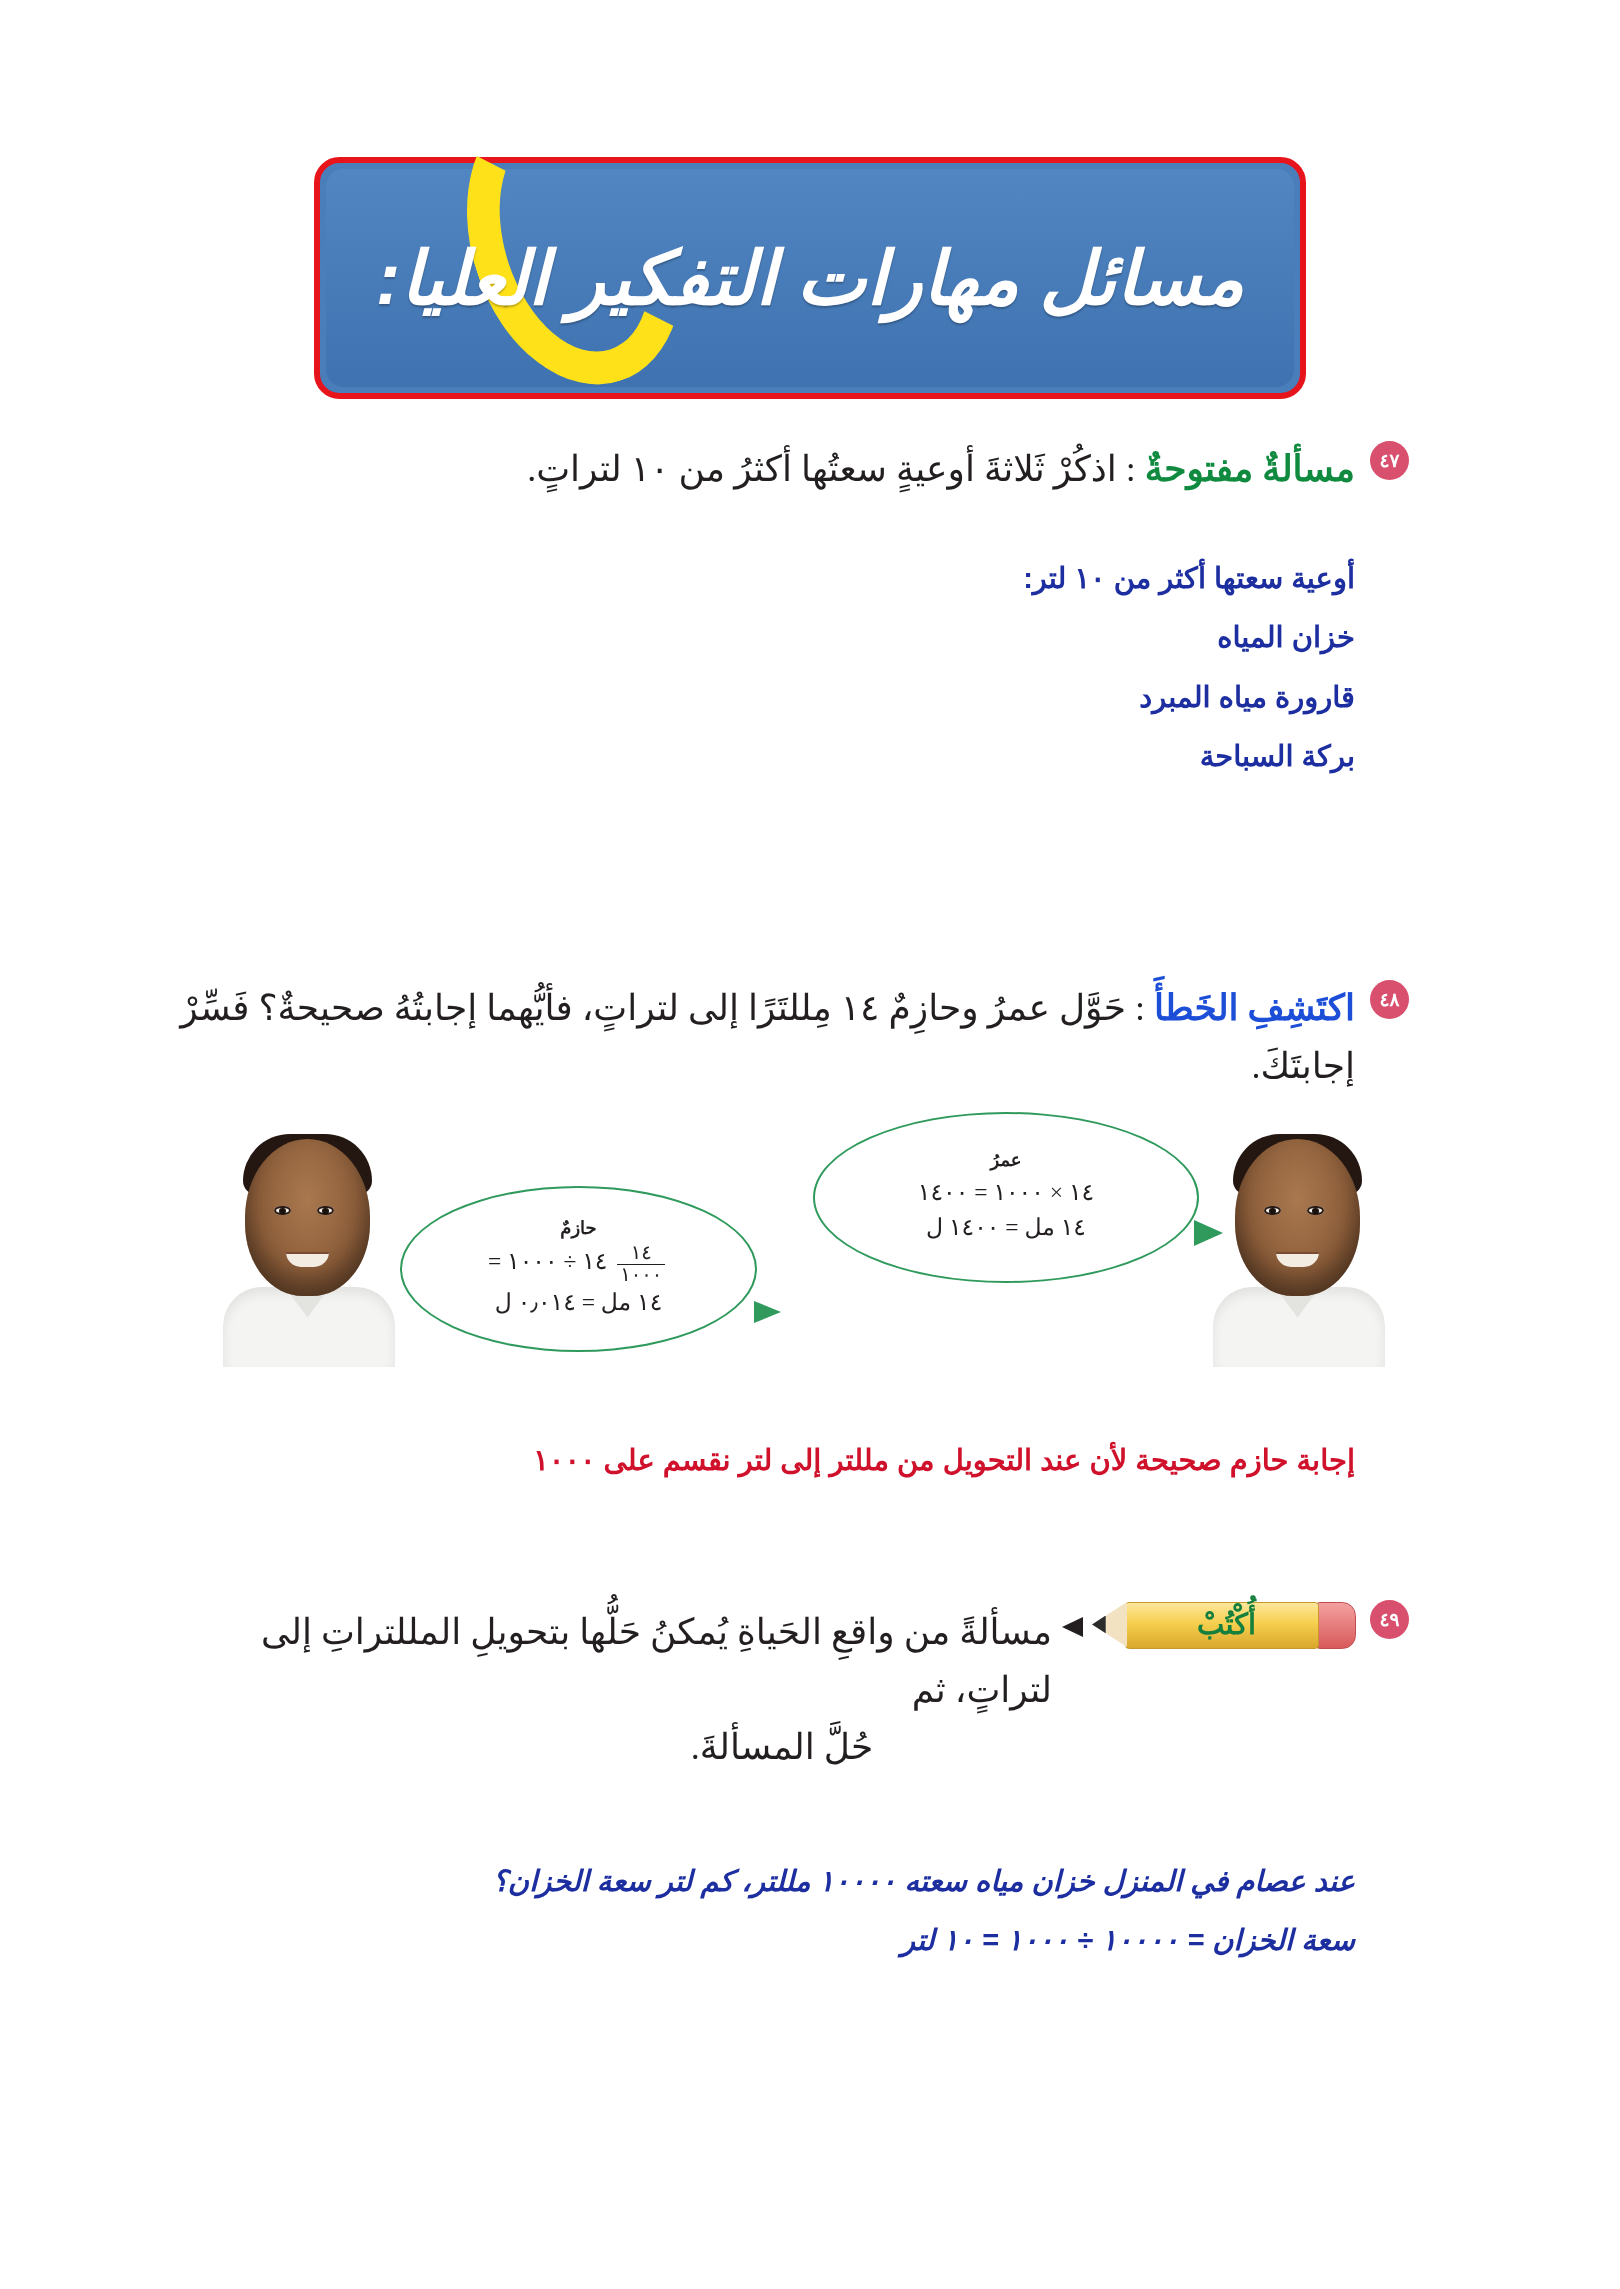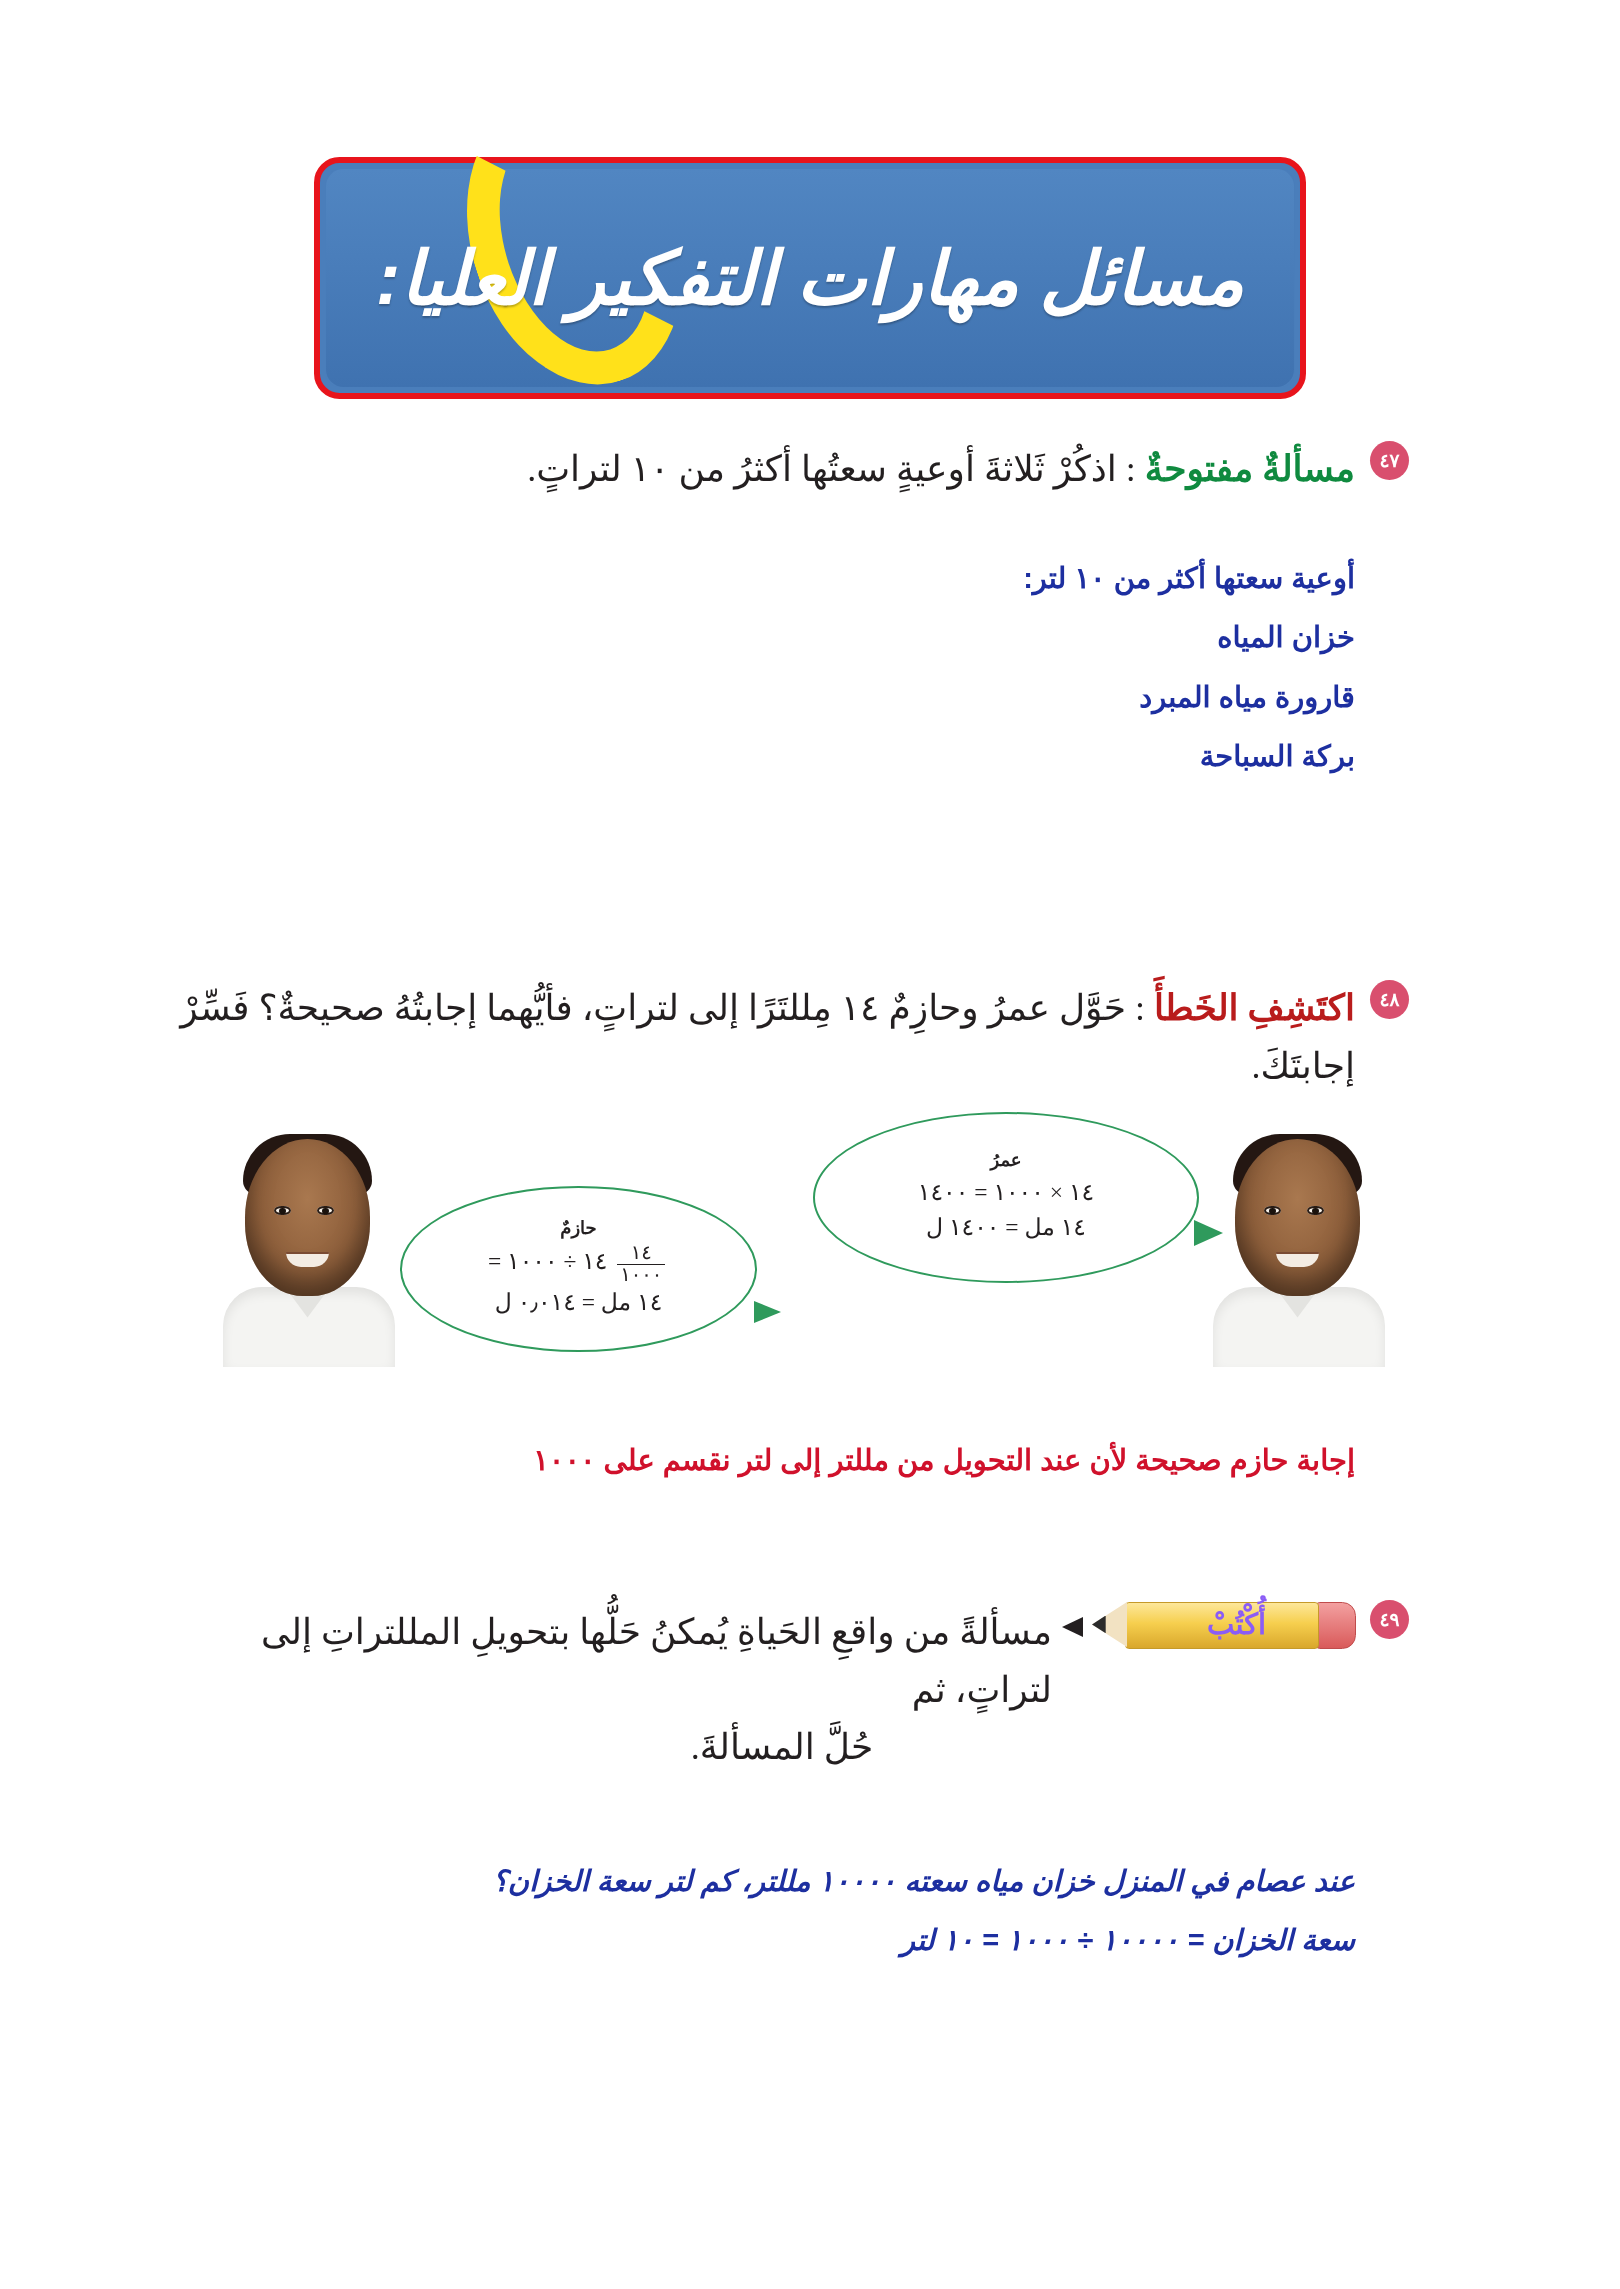--- a/index.html
+++ b/index.html
@@ -103,21 +103,21 @@
     font-size: 36px;
     line-height: 1.6;
     color: #231f20;
     text-align: right;
   }
   .prompt .lbl-green {
     color: #0f8a3f;
     font-weight: bold;
   }
   .prompt .lbl-blue {
-    color: #b91c1c;
+    color: #1d4ed8;
     font-weight: bold;
   }
 
   .answer {
     position: absolute;
     font-family: "Liberation Sans", sans-serif;
     font-weight: bold;
     font-size: 29px;
     color: #1d2fa0;
     text-align: right;
@@ -303,31 +303,31 @@
     left: 223px;
     top: 5.9px;
     width: 39px;
     height: 45px;
     background: linear-gradient(180deg,#f3a0a0,#d95a5a);
     border-radius: 4.9px 13.7px 13.7px 4.9px;
     border: 1.5px solid #c04c4c;
   }
   .pencil .word {
     position: absolute;
-    left: 61px;
+    left: 51px;
     top: 8.8px;
     width: 167px;
     height: 39px;
     display: flex;
     align-items: center;
     justify-content: center;
     font-family: "Liberation Serif", serif;
     font-weight: bold;
     font-size: 29px;
-    color: #8b5cf6;
+    color: #15803d;
   }
   .arrow-left {
     position: absolute;
     width: 0; height: 0;
     border-top: 10.8px solid transparent;
     border-bottom: 10.8px solid transparent;
     border-right: 21.6px solid #231f20;
   }
 </style>
 </head>

